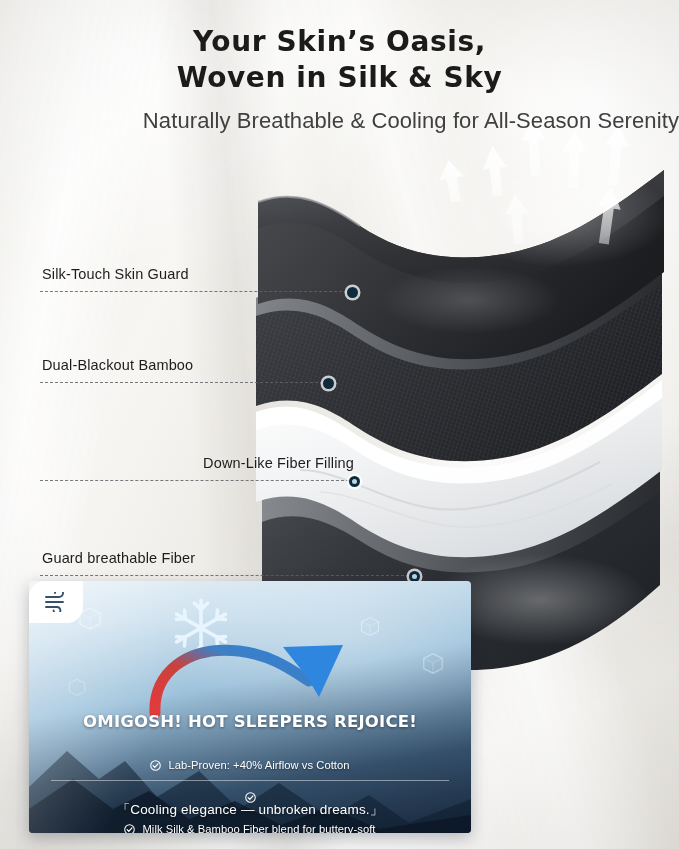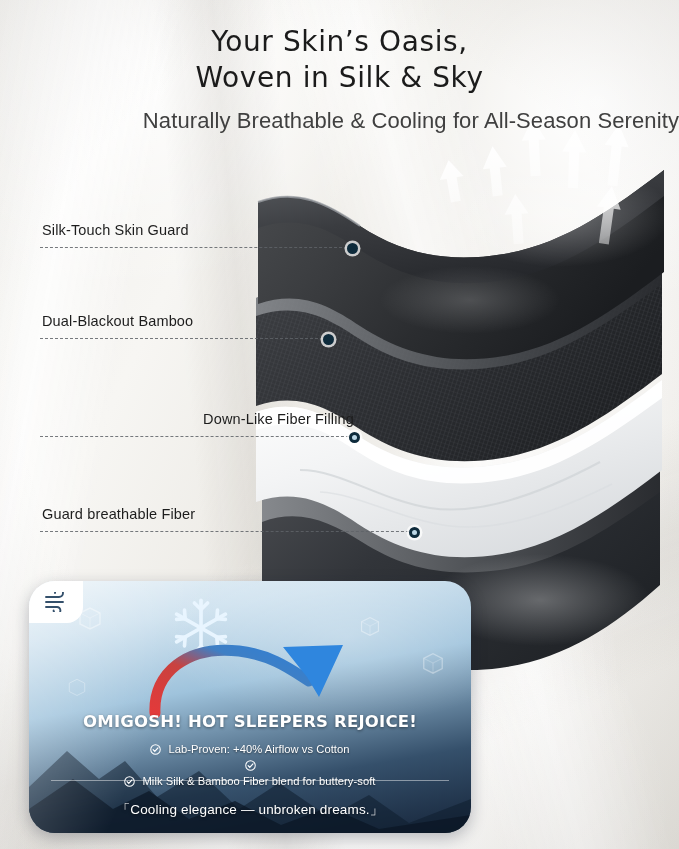--- a/index.html
+++ b/index.html
@@ -47,21 +47,21 @@
   
   .headline {
     position: absolute;
     left: 0; right: 0;
     top: 24px;
     text-align: center;
     color: #1b1b1b;
   }
   .headline .l1, .headline .l2 {
     font-family: "DejaVu Sans", sans-serif;
-    font-weight: normal;
+    font-weight: bold;
     font-size: 28px;
     letter-spacing: .6px;
     line-height: 1.28;
     white-space: nowrap;
   }
   .subhead {
     position: absolute;
     left: 0; right: 0;
     top: 108px;
     text-align: right;
@@ -78,20 +78,21 @@
     top: 0;
     width: 679px;
     height: 849px;
   }
 
   
   .callout {
     position: absolute;
     left: 40px;
     width: 330px;
+    margin-top: 44px;
   }
   .callout .txt {
     font-size: 14.5px;
     color: #1d1d1d;
     letter-spacing: .15px;
     white-space: nowrap;
     padding-left: 2px;
   }
   .callout .dash {
     margin-top: 9px;
@@ -124,21 +125,21 @@
   #c3 { top: 411px; width: 314px; text-align: right; }
   #c4 { top: 506px; width: 374px; }
 
   
   .card {
     position: absolute;
     left: 29px;
     top: 581px;
     width: 442px;
     height: 252px;
-    border-radius: 26px;
+    border-radius: 4px;
     overflow: hidden;
     background:
       linear-gradient(170deg, #e9f2f8 0%, #cfe2ef 18%, #9fc3dc 42%, #35506b 74%, #16253a 100%);
     box-shadow: 0 5px 16px rgba(20,30,45,.28);
   }
   .card .mtn {
     position: absolute;
     left: 0; right: 0; bottom: 0;
     height: 120px;
   }
@@ -203,20 +204,21 @@
     display: flex;
     align-items: center;
     justify-content: center;
     gap: 7px;
     font-size: 11.2px;
     color: #ffffff;
     letter-spacing: .05px;
     line-height: 1.85;
     text-shadow: 0 1px 2px rgba(0,0,0,.5);
     white-space: nowrap;
+    margin-top: 16px;
   }
   .bullet .chk {
     width: 11px; height: 11px;
     flex: 0 0 auto;
   }
   .card-footer {
     position: absolute;
     left: 22px; right: 22px;
     bottom: 14px;
     padding-top: 20px;

